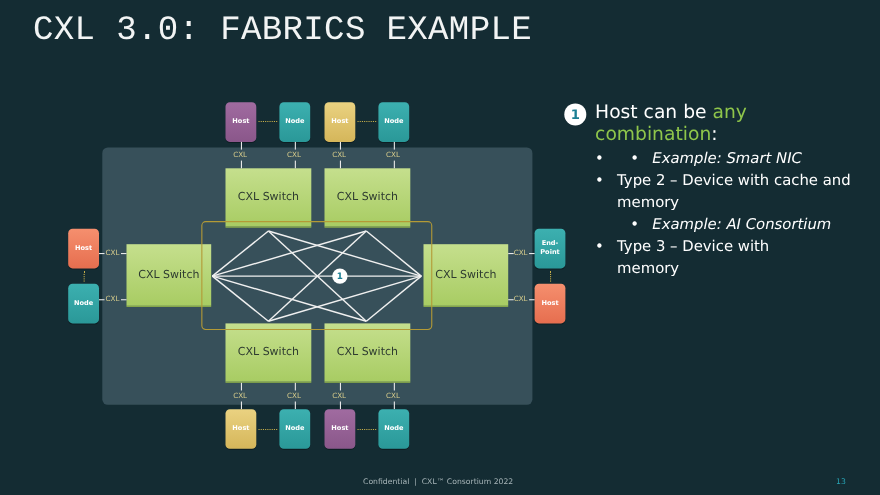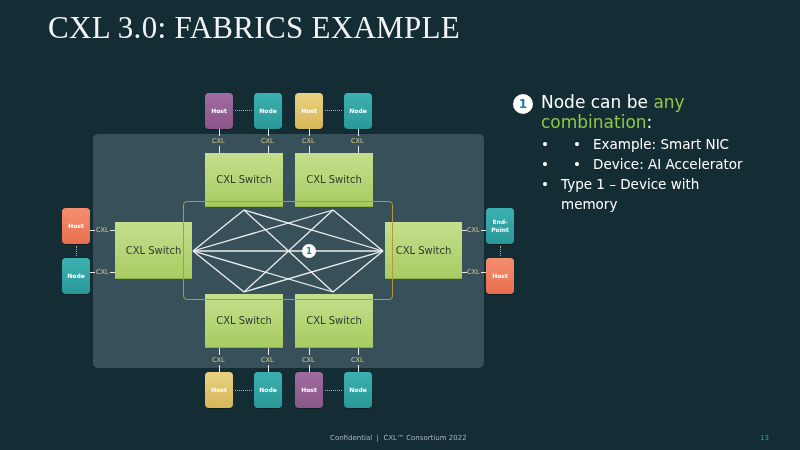--- a/index.html
+++ b/index.html
@@ -1,18 +1,18 @@
 <!DOCTYPE html>
 <html><head>
 <meta charset="utf-8">
 <style>
   * { box-sizing: border-box; margin: 0; padding: 0; }
   html, body { width: 800px; height: 450px; overflow: hidden; }
   body { background: #142c33; font-family: "DejaVu Sans", sans-serif; color: #fff; position: relative; }
-  .title { position: absolute; left: 30px; top: 10px; font-size: 31px; font-weight: 500; letter-spacing: 0.3px; color: #f2f4f4; font-family: Liberation Serif, serif; margin-left: 18px; }
+  .title { position: absolute; left: 30px; top: 10px; font-size: 31px; font-weight: 500; letter-spacing: 0.3px; color: #f2f4f4; font-family: Liberation Mono, monospace; }
   .panel { position: absolute; left: 93px; top: 134px; width: 391px; height: 234px; background: #37505a; border-radius: 5px; }
   .gold-box { position: absolute; left: 183px; top: 201px; width: 210px; height: 99px; border: 1.5px solid #b39a36; border-radius: 4px; }
   .switch { position: absolute; background: linear-gradient(#c5df8d, #a8cc63); color: #2e3b30; font-size: 10px; display: flex; align-items: center; justify-content: center; border-bottom: 1px solid #8eb04a; }
   .node { position: absolute; width: 28px; height: 36px; border-radius: 4px; font-size: 6px; font-weight: bold; display: flex; align-items: center; justify-content: center; text-align: center; line-height: 8px; color: #fff; box-shadow: 0 1px 0 rgba(0,0,0,0.3); }
   .host-purple { background: linear-gradient(#a06ba0, #8a578a); }
   .node-teal { background: linear-gradient(#3cb0b0, #2a9898); }
   .host-yellow { background: linear-gradient(#ead281, #d5b65a); }
   .host-orange { background: linear-gradient(#f58f6e, #e66e4f); }
   .cxl { position: absolute; font-size: 6.5px; color: #d8cd8c; }
   .vline { position: absolute; width: 1px; background: #e8e8e8; }
@@ -22,21 +22,21 @@
   svg.mesh { position: absolute; left: 0; top: 0; }
   .badge { position: absolute; width: 14px; height: 14px; border-radius: 50%; background: #fff; color: #1b7f93; font-size: 8px; font-weight: bold; display: flex; align-items: center; justify-content: center; }
   .right-text { position: absolute; left: 513px; top: 92px; width: 280px; }
   .heading { font-size: 17px; line-height: 20px; color: #fff; position: relative; padding-left: 28px; }
   .heading .badge-big { position: absolute; left: 0; top: 2px; width: 20px; height: 20px; border-radius: 50%; background: #fff; color: #1b7f93; font-size: 12px; font-weight: bold; display: flex; align-items: center; justify-content: center; }
   .accent { color: #8fc64b; }
   ul.l1 { list-style: none; margin-left: 28px; margin-top: 2px; }
   ul.l1 > li { font-size: 13.5px; line-height: 20px; position: relative; padding-left: 20px; }
   ul.l1 > li::before { content: "•"; position: absolute; left: 0; }
   ul.l2 { list-style: none; margin-left: 12px; }
-  ul.l2 > li { position: relative; padding-left: 20px; }
+  ul.l2 > li { position: relative; padding-left: 20px; font-style: italic; }
   ul.l2 > li::before { content: "•"; position: absolute; left: 0; }
   .footer { position: absolute; top: 434px; left: 330px; font-size: 7px; color: #a7b5b8; }
   .page-num { position: absolute; top: 434px; left: 760px; font-size: 7px; color: #27a4b5; }
 </style>
 </head>
 <body>
 
 <div class="title">CXL 3.0: FABRICS EXAMPLE</div>
 
 <div class="panel"></div>
@@ -135,33 +135,33 @@
 <div class="hline" style="left:462px;top:230px;width:5px;"></div>
 <div class="cxl" style="left:467px;top:226px;">CXL</div>
 <div class="hline" style="left:481px;top:230px;width:5px;"></div>
 <div class="hline" style="left:462px;top:272px;width:5px;"></div>
 <div class="cxl" style="left:467px;top:268px;">CXL</div>
 <div class="hline" style="left:481px;top:272px;width:5px;"></div>
 
 <div class="right-text">
   <div class="heading">
     <span class="badge-big">1</span>
-    <span>Node can be </span><span class="accent">any</span><br>
+    <span>Host can be </span><span class="accent">any</span><br>
     <span class="accent">combination</span><span>:</span>
   </div>
   <ul class="l1">
     <li>
       <ul class="l2">
           <li>Example: Smart NIC</li>
         </ul>
     </li>
-    <li>
+    <li><span>Type 2 – Device with cache and memory</span>
       <ul class="l2">
-          <li>Device: AI Accelerator</li>
+          <li>Example: AI Consortium</li>
         </ul>
     </li>
-    <li style="width:200px;"><span>Type 1 – Device with memory</span>
+    <li style="width:200px;"><span>Type 3 – Device with memory</span>
     </li>
   </ul>
 </div>
 
 <div class="footer" style="white-space:pre;">Confidential  |  CXL™ Consortium 2022</div>
 <div class="page-num">13</div>
 
 </body></html>

